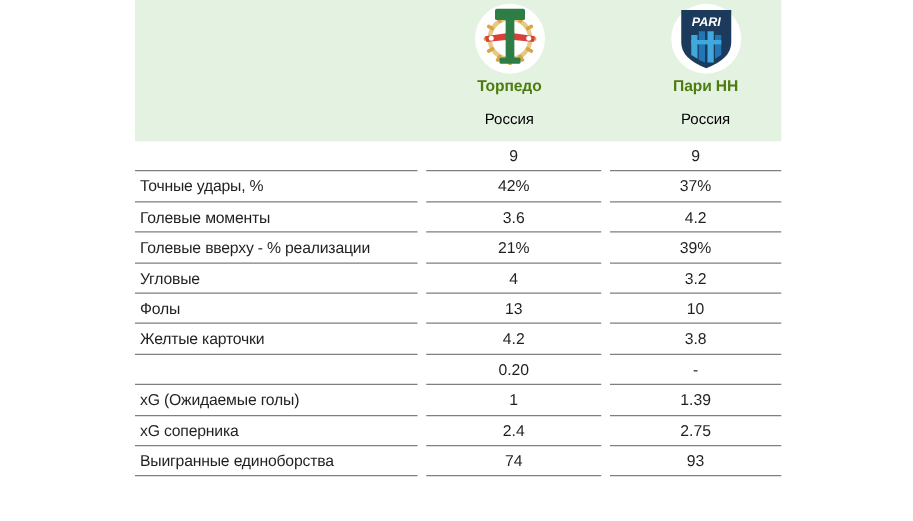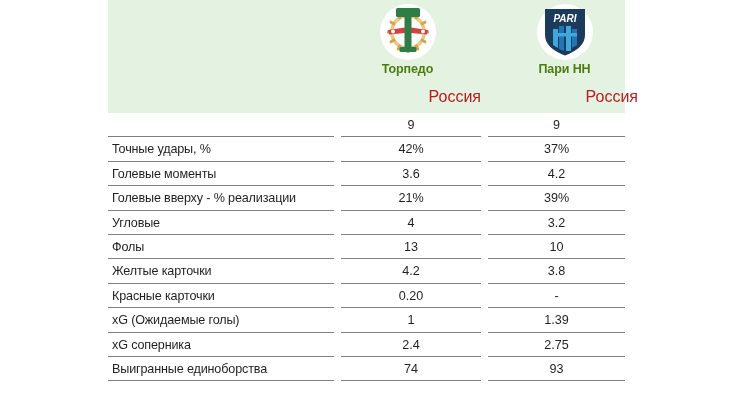--- a/index.html
+++ b/index.html
@@ -44,21 +44,21 @@
   .team-block.away { left: 383px; }   
 
   .crest-wrap {
     position: absolute;
     left: 50%;
     top: 3px;
     transform: translateX(-50%);
     width: 58px;
     height: 58px;
     display: flex;
-    align-items: center;
+    align-items: flex-start;
     justify-content: center;
     text-decoration: underline;
   }
   .crest-disc {
     width: 56px;
     height: 56px;
     border-radius: 50%;
     background: #ffffff;
     display: flex;
     align-items: center;
@@ -74,24 +74,24 @@
     font-size: 12.5px;
     font-weight: bold;
     letter-spacing: -0.1px;
     color: #4d7c0f;
   }
   .team-country {
     position: absolute;
     left: 0;
     top: 88px;
     width: 100%;
-    text-align: right;
-    font-size: 16px;
+    text-align: center;
+    font-size: 12px;
     font-weight: normal;
-    color: #b91c1c;
+    color: #000000;
   }
 
   
   #stats-table {
     position: absolute;
     left: 108px;
     top: 113px;
     width: 517px;
   }
 
@@ -265,21 +265,20 @@
       </div>
       <div class="stat-row">
         <div class="cell label">Желтые карточки</div>
         <div class="cell home">4.2</div>
         <div class="cell away">3.8</div>
         <div class="rule label"></div>
         <div class="rule home"></div>
         <div class="rule away"></div>
       </div>
       <div class="stat-row">
-        <div class="cell label">Красные карточки</div>
         <div class="cell home">0.20</div>
         <div class="cell away">-</div>
         <div class="rule label"></div>
         <div class="rule home"></div>
         <div class="rule away"></div>
       </div>
       <div class="stat-row">
         <div class="cell label">xG (Ожидаемые голы)</div>
         <div class="cell home">1</div>
         <div class="cell away">1.39</div>

